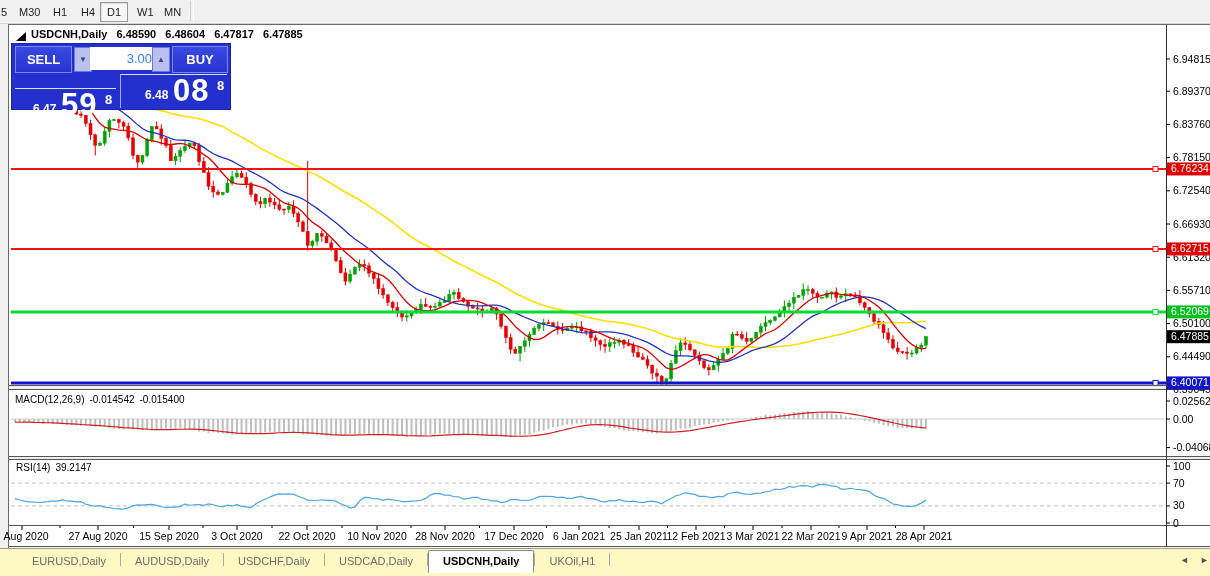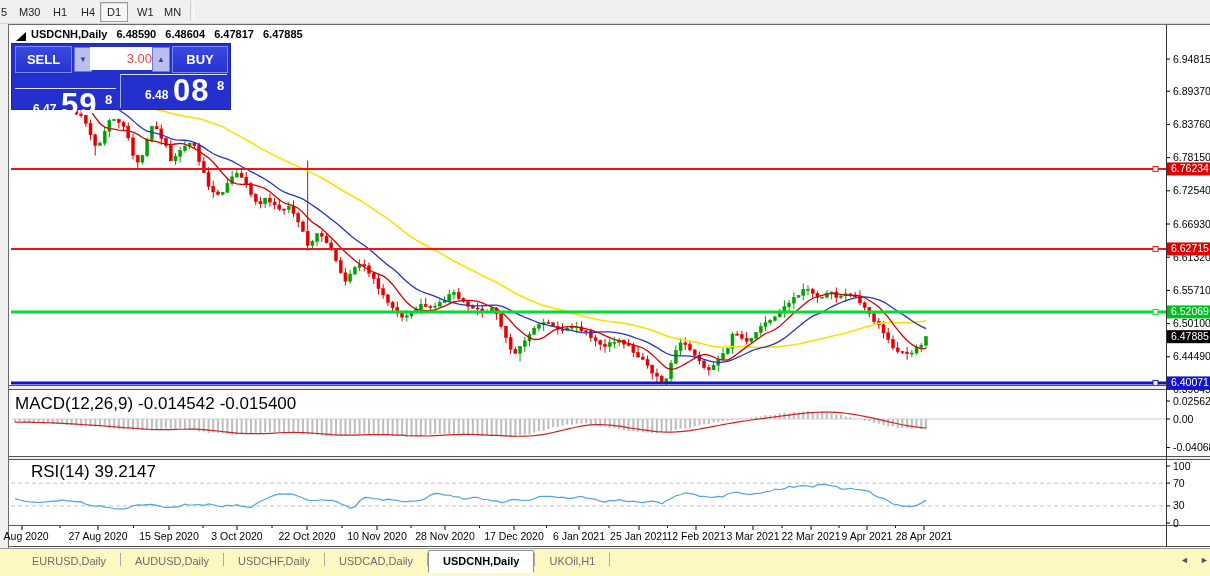--- a/index.html
+++ b/index.html
@@ -21,32 +21,32 @@
   
   .trade-panel{position:absolute;left:2px;top:18px;width:218px;height:65px;background:#2430cd;border:1px solid #1b25a8;}
   .tp-btn{position:absolute;top:2px;height:25px;line-height:25px;text-align:center;color:#fff;font-size:13px;font-weight:bold;
           background:linear-gradient(#3a49e2,#2733cf);border:1px solid #7c88f2;border-radius:0;cursor:pointer;}
   .tp-sell{left:3px;width:55px;}
   .tp-buy{left:160px;width:54px;}
   .tp-spin{position:absolute;top:3px;height:23px;width:16px;background:#b9c0ee;border:1px solid #6b77dd;color:#39418c;
            font-size:8px;line-height:23px;text-align:center;cursor:pointer;}
   .tp-down{left:62px;}
   .tp-up{left:140px;}
-  .tp-vol{position:absolute;left:78px;top:3px;width:62px;height:23px;background:#fff;border:0;color:#ef4444;
+  .tp-vol{position:absolute;left:78px;top:3px;width:62px;height:23px;background:#fff;border:0;color:#3b82f6;
           font-size:13px;text-align:right;padding:0 4px 0 0;font-family:"Liberation Sans",sans-serif;}
   .tp-price{position:absolute;top:30px;height:33px;border-top:1px solid rgba(255,255,255,.85);color:#fff;}
   .tp-price .sm{position:absolute;bottom:6px;font-size:12px;font-weight:bold;}
   .tp-price .bg{position:absolute;bottom:-1px;font-size:31px;font-weight:bold;letter-spacing:1px;}
   .tp-price .sup{position:absolute;top:3px;font-size:13px;font-weight:bold;}
   .tp-price-sell{left:3px;width:101px;margin-top:14px;}
   .tp-price-buy{left:108px;width:106px;border-left:1px solid rgba(255,255,255,.6);}
   .tp-price-sell .sm{left:18px;} .tp-price-sell .bg{left:46px;} .tp-price-sell .sup{left:90px;}
   .tp-price-buy  .sm{left:24px;} .tp-price-buy  .bg{left:52px;} .tp-price-buy  .sup{left:96px;}
   
-  .pane-label{position:absolute;font-size:17px;color:#000;white-space:nowrap;}
+  .pane-label{position:absolute;font-size:10px;color:#000;white-space:nowrap;}
   .pane-label span{margin-right:5px;}
   
   .tabbar{position:absolute;left:0;top:548px;width:1210px;height:28px;background:#fef9c3;border-top:1px solid #9b9b9b;}
   .tab{position:relative;display:inline-block;height:20px;line-height:20px;margin-top:2px;padding:0 14px;font-size:11px;color:#6b6b6b;cursor:pointer;}
   .tab.active{background:#ffffff;color:#000;font-weight:bold;border:1px solid #8f8f8f;border-bottom:1px solid #fff;
               border-radius:2px 2px 0 0;margin-top:1px;height:21px;z-index:2;}
   .tab-sep{display:inline-block;width:1px;height:13px;background:#aaa;vertical-align:middle;margin-top:-2px;}
   .tab-scroll{position:absolute;top:6px;font-size:9px;color:#555;cursor:pointer;}
 </style>
 </head>
@@ -811,21 +811,21 @@
       <div class="tp-price tp-price-buy">
         <span class="sm">6.48</span>
         <span class="bg">08</span>
         <span class="sup">8</span>
       </div>
     </div>
 
     <div class="pane-label" style="left:6px;top:369px;">
       <span>MACD(12,26,9)</span><span>-0.014542</span><span>-0.015400</span>
     </div>
-    <div class="pane-label" style="left:22px;top:437px;">
+    <div class="pane-label" style="left:7px;top:437px;">
       <span>RSI(14)</span><span>39.2147</span>
     </div>
   </div>
 
   <div class="tabbar">
     <div id="tabs" style="padding-left:18px;"><div class="tab">EURUSD,Daily</div><div class="tab-sep"></div><div class="tab">AUDUSD,Daily</div><div class="tab-sep"></div><div class="tab">USDCHF,Daily</div><div class="tab-sep"></div><div class="tab">USDCAD,Daily</div><div class="tab-sep"></div><div class="tab active">USDCNH,Daily</div><div class="tab-sep"></div><div class="tab">UKOil,H1</div><div class="tab-sep"></div></div>
     <div class="tab-scroll" style="left:1180px;">◄</div>
     <div class="tab-scroll" style="left:1200px;">►</div>
   </div>
 

